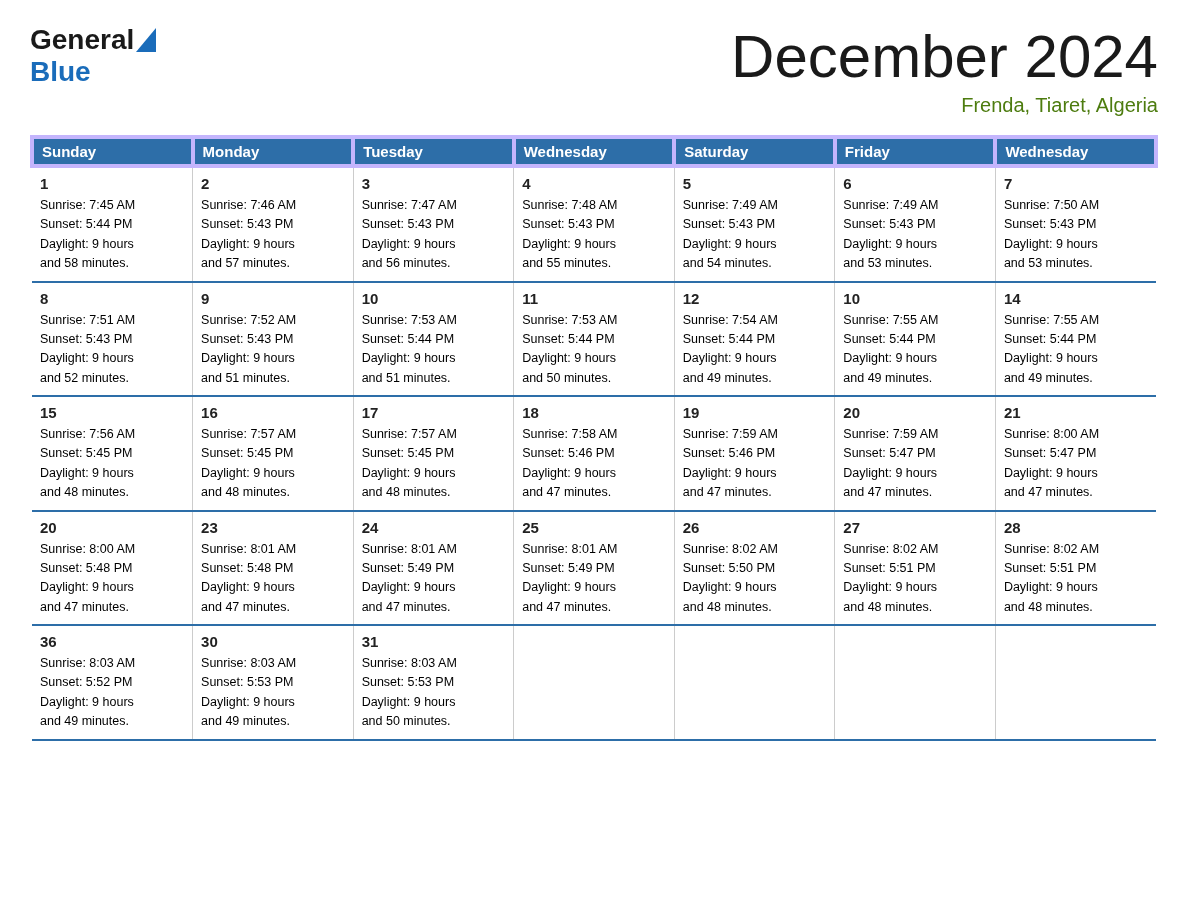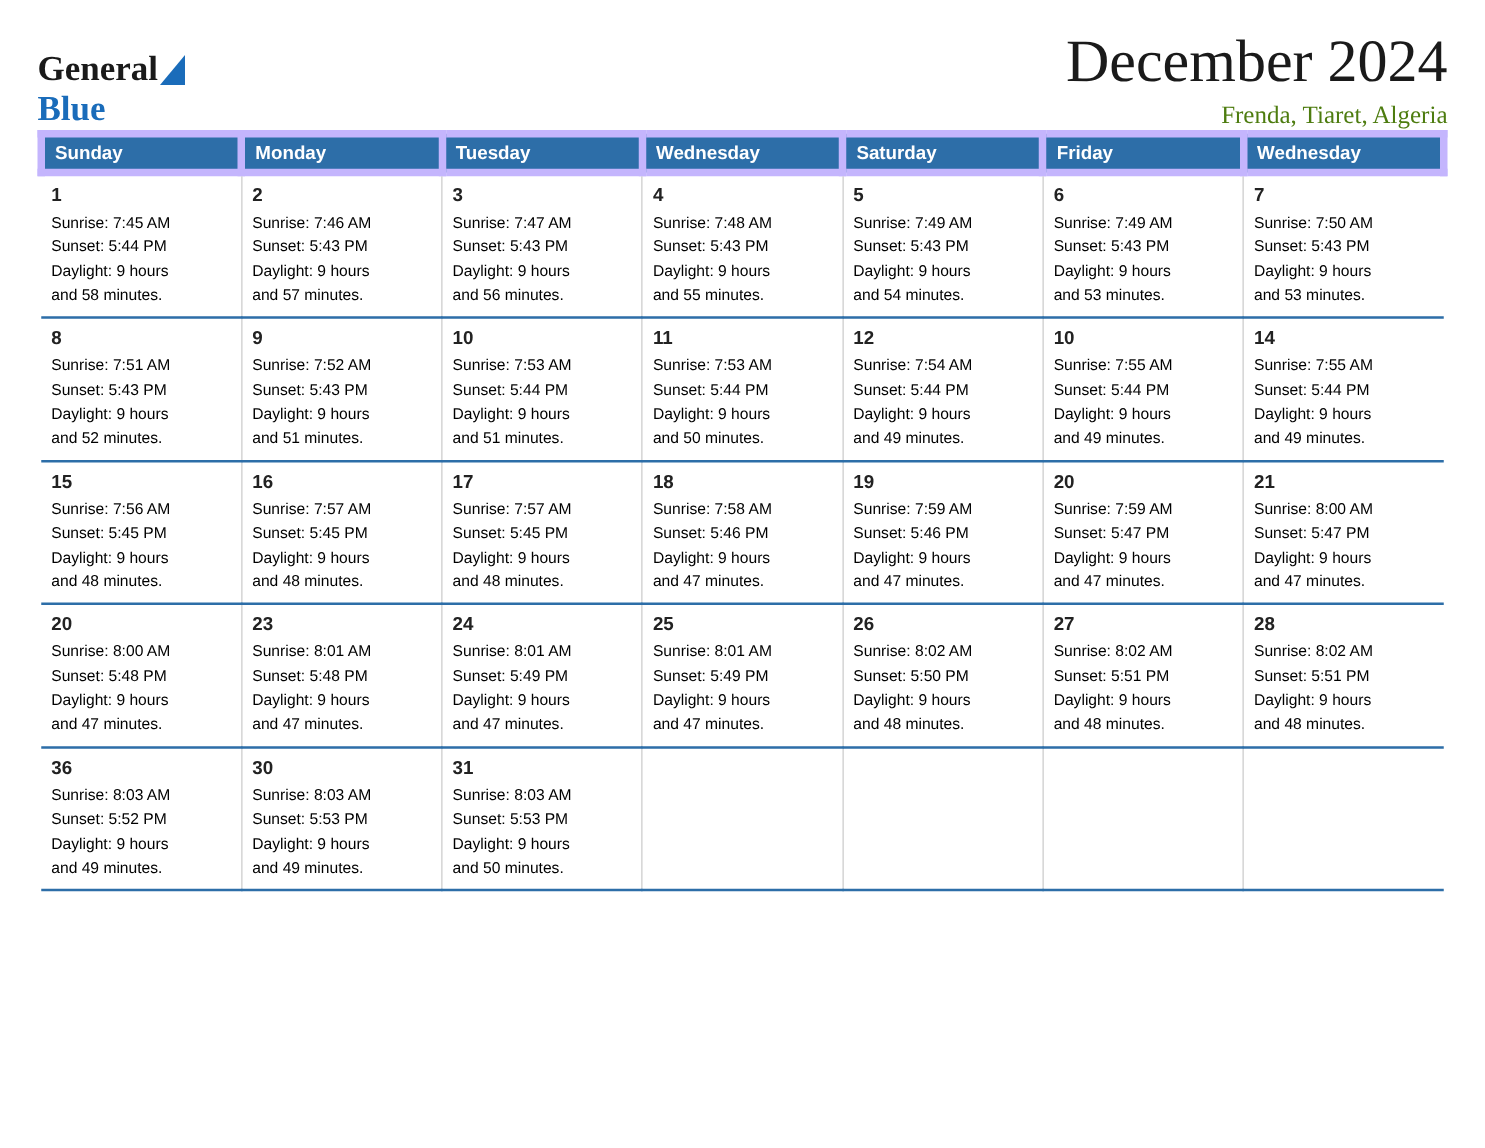--- a/index.html
+++ b/index.html
@@ -5,38 +5,38 @@
     * { box-sizing: border-box; margin: 0; padding: 0; }
     body {
       font-family: Arial, sans-serif;
       background: #fff;
       padding: 24px 30px;
       width: 1188px;
       min-height: 918px;
     }
     .header {
       display: flex;
-      align-items: flex-end;
+      align-items: flex-start;
       justify-content: space-between;
-      font-family: Liberation Serif, serif;
+      margin-bottom: 18px;
     }
     .logo {
       display: flex;
       flex-direction: column;
       align-items: flex-start;
     }
     .logo-row {
       display: flex;
       align-items: center;
     }
     .title-section {
       text-align: right;
     }
     .month-title {
-      font-size: 48px;
+      font-size: 60px;
       font-weight: normal;
       color: #1a1a1a;
       line-height: 1.1;
     }
     .location-title {
       font-size: 20px;
       color: #4d7c0f;
       margin-top: 4px;
     }
     table {
@@ -46,21 +46,21 @@
     }
     thead tr {
       background-color: #2d6ea8;
     }
     thead th {
       color: #fff;
       font-size: 15px;
       font-weight: 600;
       padding: 4px 8px;
       text-align: left;
-      border: 6px solid #c4b5fd;
+      border: 4px solid #c4b5fd;
     }
     tbody tr {
       border-bottom: 2px solid #2d6ea8;
     }
     tbody td {
       vertical-align: top;
       padding: 7px 8px;
       font-size: 13px;
       color: #222;
       border-right: 1px solid #ccc;

